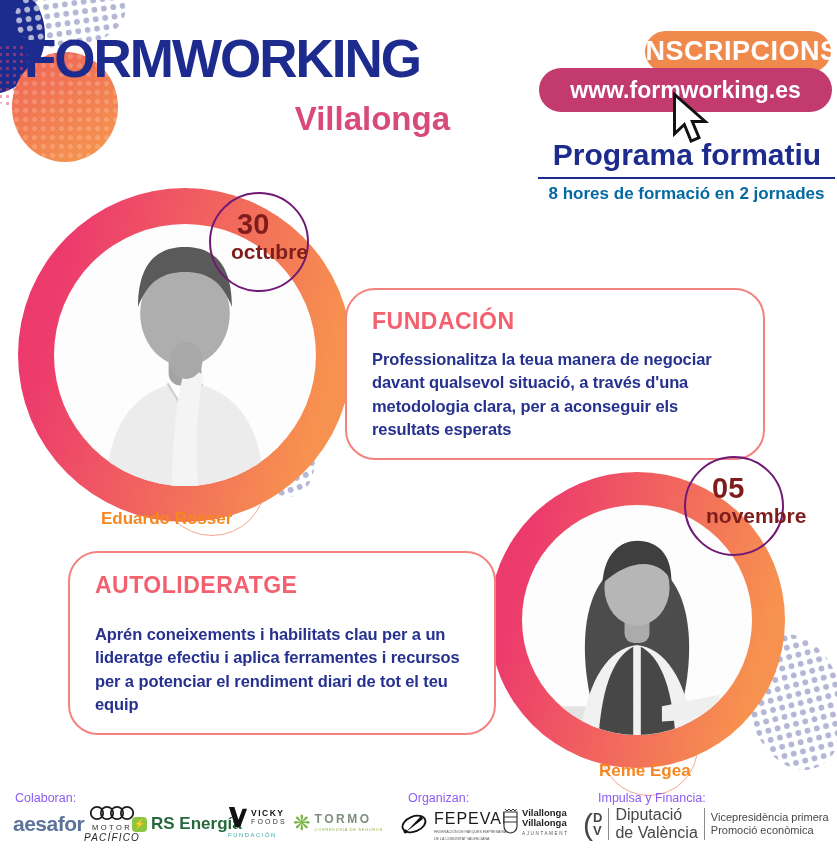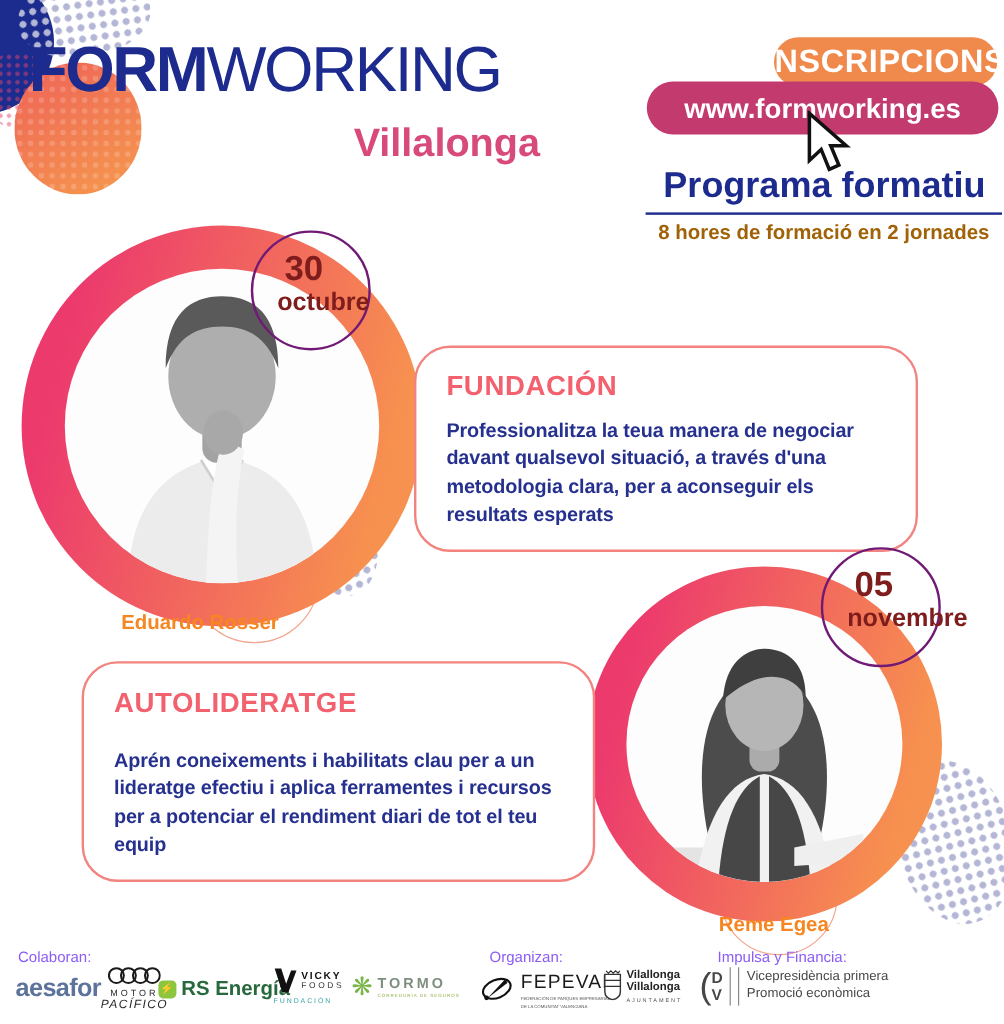--- a/index.html
+++ b/index.html
@@ -28,31 +28,31 @@
   }
   .dots-ring1{left:240px;top:373px;width:72px;height:126px;transform:rotate(-18deg);z-index:0;}
   .dots-ring2{left:748px;top:633px;width:95px;height:138px;transform:rotate(-14deg);z-index:0;}
   .thin-circle{position:absolute;border-radius:50%;border:1.5px solid #f3a68f;z-index:0;}
   .tc1{left:158px;top:428px;width:106px;height:106px;}
   .tc2{left:600px;top:698px;width:96px;height:96px;}
   .tc3{left:690px;top:514px;width:50px;height:50px;border-color:#eba3b3;}
   
   .brand-title{position:absolute;left:24px;top:28px;z-index:2;color:#1c2b8d;font-size:53px;letter-spacing:-2px;white-space:nowrap;}
   .brand-title .light{font-weight:700;}
-  .brand-title .heavy{font-weight:400;}
+  .brand-title .heavy{font-weight:700;}
   .brand-sub{position:absolute;left:290px;top:100px;width:160px;text-align:right;z-index:2;color:#d84a7b;font-size:33px;font-weight:bold;}
   
   .pill{position:absolute;z-index:2;display:flex;align-items:center;justify-content:center;color:#fff;border-radius:22px;}
   .pill-inscripcions{left:645px;top:31px;width:186px;height:41px;background:#ef8a4c;font-size:27px;font-weight:bold;letter-spacing:.5px;}
   .pill-url{left:539px;top:68px;width:293px;height:44px;background:#c23a6e;font-size:23px;font-weight:600;}
   .cursor{position:absolute;left:666px;top:92px;z-index:3;}
   
   .program-title{position:absolute;left:538px;top:138px;width:298px;text-align:center;color:#1c2b8d;font-size:30px;font-weight:bold;z-index:2;white-space:nowrap;}
   .program-divider{position:absolute;left:538px;top:177px;width:297px;height:2px;background:#1c2b8d;z-index:2;}
-  .program-sub{position:absolute;left:538px;top:184px;width:297px;text-align:center;color:#a16207;font-size:17px;font-weight:bold;z-index:2;white-space:nowrap;}
+  .program-sub{position:absolute;left:538px;top:184px;width:297px;text-align:center;color:#0369a1;font-size:17px;font-weight:bold;z-index:2;white-space:nowrap;}
   
   .ring{position:absolute;border-radius:50%;background:linear-gradient(105deg,#ec3a6d 15%,#f7914f 85%);z-index:1;}
   .ring .photo{position:absolute;border-radius:50%;background:#fdfdfd;overflow:hidden;}
   .ring1{left:18px;top:188px;width:334px;height:334px;}
   .ring1 .photo{inset:36px;}
   .ring2{left:489px;top:472px;width:296px;height:296px;}
   .ring2 .photo{inset:33px;}
   .photo svg{width:100%;height:100%;display:block;}
   
   .date-badge{position:absolute;width:96px;height:96px;border:2px solid #701a75;border-radius:50%;z-index:3;color:#7f1d1d;font-weight:bold;}
@@ -260,20 +260,24 @@
 
   <div class="logo dipu">
     <span class="mono">
       <span class="paren">(</span>
       <span class="dv">
         <span>D</span>
         <span>V</span>
       </span>
     </span>
     <span class="bar"></span>
+    <span class="dnm">
+      <span>Diputació</span><br>
+      <span>de València</span>
+    </span>
     <span class="bar"></span>
     <span class="sub">
       <span>Vicepresidència primera</span><br>
       <span>Promoció econòmica</span>
     </span>
   </div>
 
 </div>
 
 </body></html>

